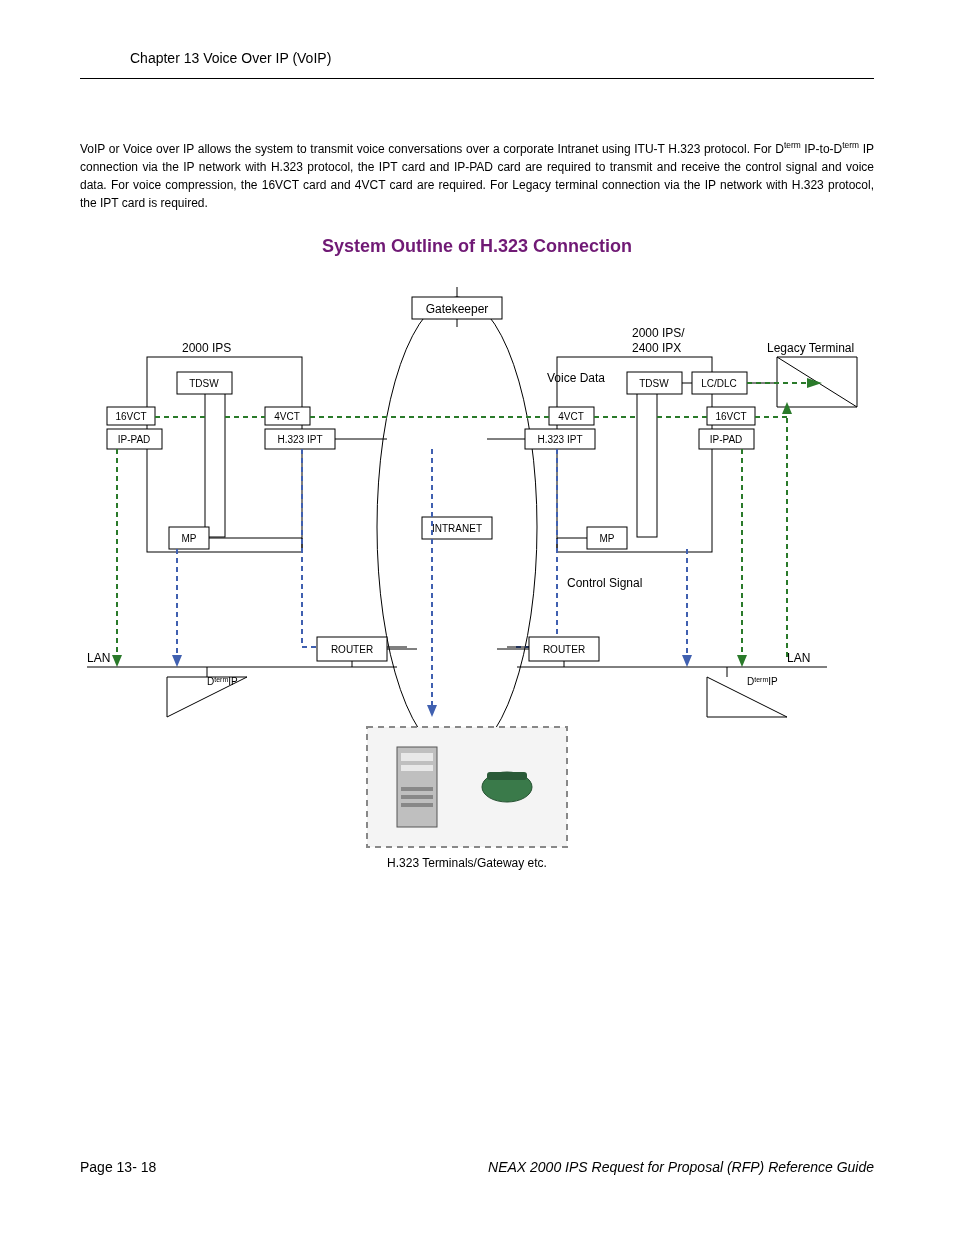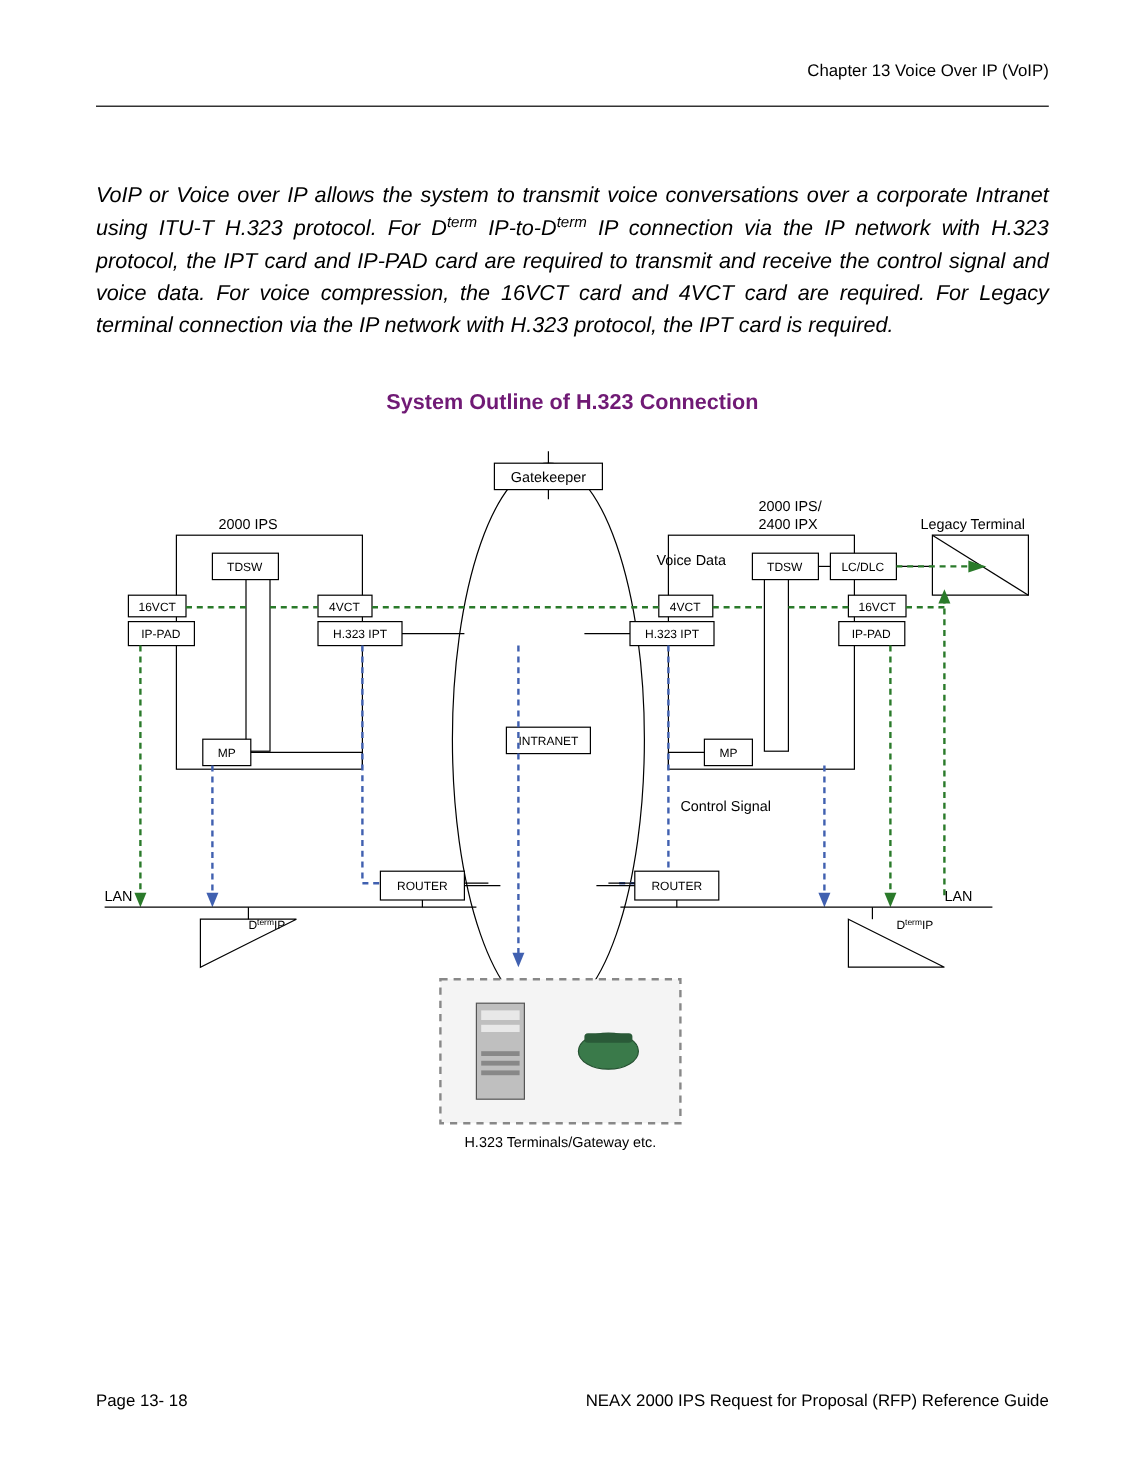--- a/index.html
+++ b/index.html
@@ -13,35 +13,33 @@
   }
   .page {
     position: absolute;
     left: 80px;
     top: 50px;
     width: 794px;
   }
   .chapter-header {
     font-size: 14px;
     padding-left: 50px;
-    margin-bottom: 22px;
-    text-align: right;
+    margin-bottom: 12px;
   }
   .rule {
     border: none;
     border-top: 1px solid #000;
     margin-bottom: 60px;
     width: 100%;
   }
   .body-text {
-    font-size: 18px;
+    font-size: 12px;
     line-height: 1.5;
     text-align: justify;
-    margin-bottom: 40px;
-    font-style: italic;
+    margin-bottom: 24px;
   }
   sup { font-size: 0.7em; vertical-align: super; }
   .diagram-wrap {
     width: 794px;
     position: relative;
   }
   .diagram-title {
     text-align: center;
     color: #701a75;
     font-weight: bold;
@@ -62,21 +60,21 @@
   .arrow-blue { fill: #4060b0; }
   .footer {
     position: absolute;
     bottom: 60px;
     left: 80px;
     width: 794px;
     font-size: 14px;
     display: flex;
     justify-content: space-between;
   }
-  .footer-right { text-align: right; }
+  .footer-right { text-align: right; font-style: italic; }
 </style>
 </head>
 <body>
 
 <div class="page">
   <div class="chapter-header">Chapter 13 Voice Over IP (VoIP)</div>
   <hr class="rule">
 
   <p class="body-text">
     <span>VoIP or Voice over IP allows the system to transmit voice conversations over a corporate Intranet using ITU-T H.323 protocol.  For D</span><sup>term</sup><span> IP-to-D</span><sup>term</sup><span> IP connection via the IP network with H.323 protocol, the IPT card and IP-PAD card are required to transmit and receive the control signal and voice data. For voice compression, the 16VCT card and 4VCT card are required. For Legacy terminal connection via the IP network with H.323 protocol, the IPT card is required.</span>

